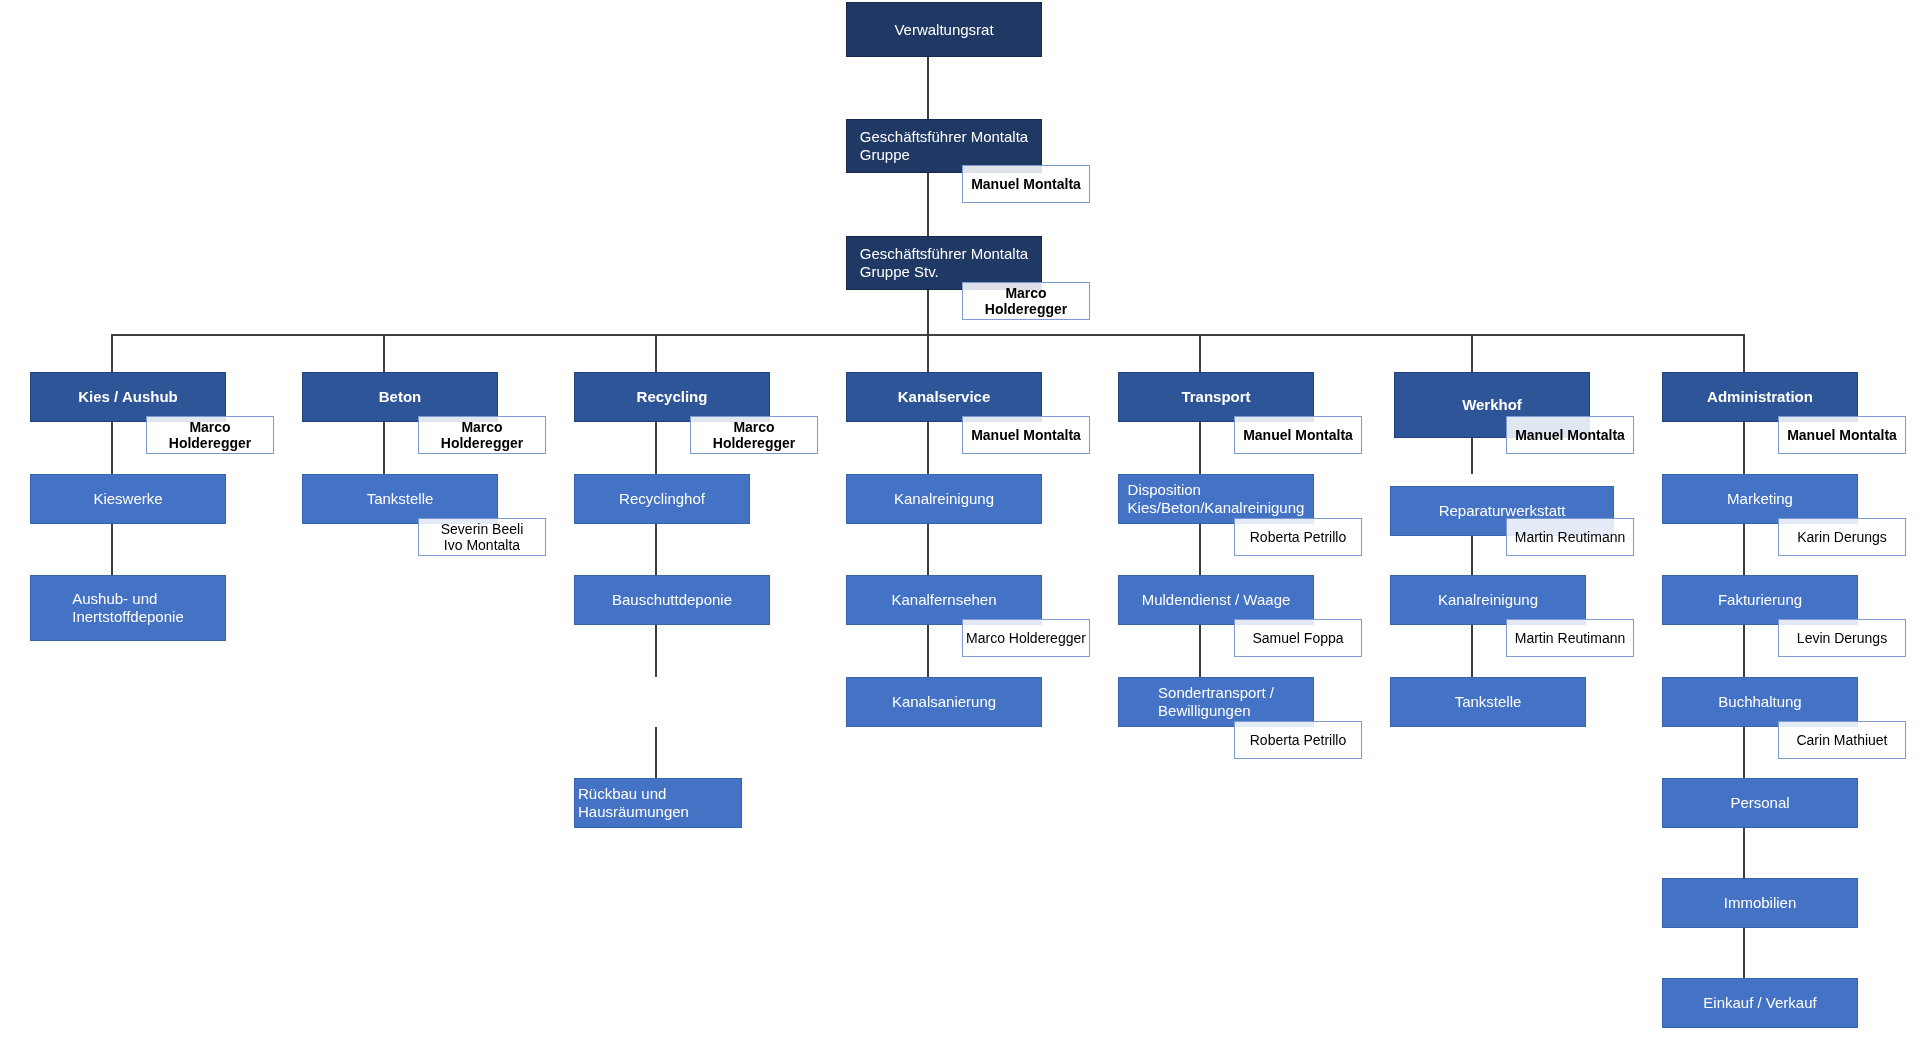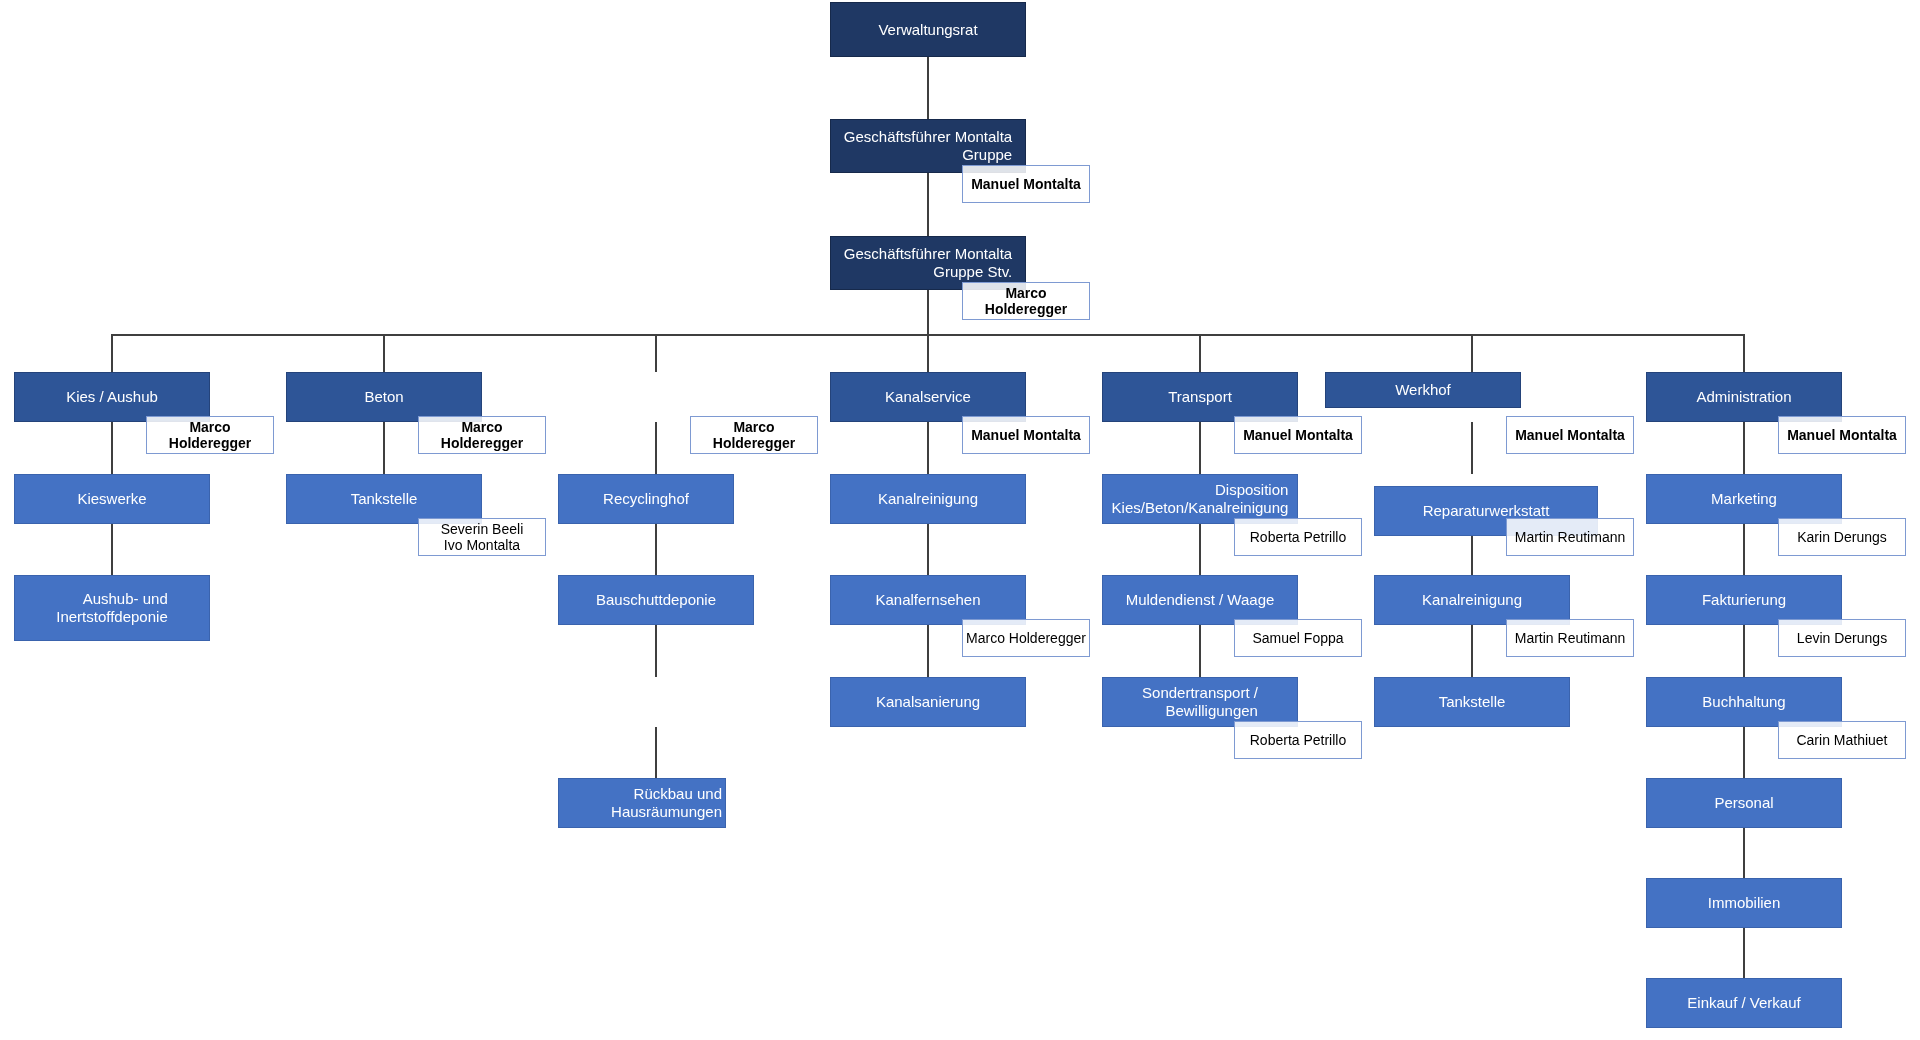--- a/index.html
+++ b/index.html
@@ -5,24 +5,24 @@
   :root{
     --level1:#1f3864; --level2:#2e5597; --level3:#4472c4;
     --name_border:#7e9ad2; --line:#3f3f3f;
   }
   *{box-sizing:border-box;}
   html,body{margin:0;padding:0;background:#ffffff;}
   body{font-family:"Liberation Sans", sans-serif;}
   .canvas{position:relative;width:1920px;height:1040px;background:#ffffff;overflow:hidden;}
 
   .node{position:absolute;display:flex;align-items:center;justify-content:center;
-        text-align:right;color:#ffffff;z-index:2;}
+        text-align:left;color:#ffffff;z-index:2;margin-left:16px;}
   .node .lbl{white-space:pre-line;font-size:15px;line-height:18px;padding:0 3px;}
   .lvl1{background:var(--level1);border:1px solid #16294b;}
-  .lvl2{background:var(--level2);border:1px solid #24437a;}
+  .lvl2{background:var(--level2);border:1px solid #24437a;font-weight:bold;}
   .lvl3{background:var(--level3);border:1px solid #3a63ad;}
 
   .name{position:absolute;width:128px;height:38px;display:flex;align-items:center;
         justify-content:center;text-align:center;background:rgba(255,255,255,0.86);
         border:1.5px solid var(--name_border);color:#000000;z-index:3;}
   .name span{white-space:pre-line;font-size:14px;line-height:16px;}
   .name.bold span{font-weight:700;}
 
   .vl{position:absolute;width:1.5px;background:var(--line);z-index:1;}
   .hl{position:absolute;height:1.5px;background:var(--line);z-index:1;}
@@ -97,36 +97,39 @@
   </div>
   <div class="name bold" style="left:146px;top:416px">
     <span>Marco Holderegger</span>
   </div>
   <div class="node lvl2" style="left:286px;top:372px;width:196px;height:50px">
     <span class="lbl">Beton</span>
   </div>
   <div class="name bold" style="left:418px;top:416px">
     <span>Marco Holderegger</span>
   </div>
+  <div class="node lvl2" style="left:558px;top:372px;width:196px;height:50px">
+    <span class="lbl">Recycling</span>
+  </div>
   <div class="name bold" style="left:690px;top:416px">
     <span>Marco Holderegger</span>
   </div>
   <div class="node lvl2" style="left:830px;top:372px;width:196px;height:50px">
     <span class="lbl">Kanalservice</span>
   </div>
   <div class="name bold" style="left:962px;top:416px">
     <span>Manuel Montalta</span>
   </div>
   <div class="node lvl2" style="left:1102px;top:372px;width:196px;height:50px">
     <span class="lbl">Transport</span>
   </div>
   <div class="name bold" style="left:1234px;top:416px">
     <span>Manuel Montalta</span>
   </div>
-  <div class="node lvl2" style="left:1325px;top:372px;width:196px;height:36px">
+  <div class="node lvl2" style="left:1378px;top:372px;width:196px;height:66px">
     <span class="lbl">Werkhof</span>
   </div>
   <div class="name bold" style="left:1506px;top:416px">
     <span>Manuel Montalta</span>
   </div>
   <div class="node lvl2" style="left:1646px;top:372px;width:196px;height:50px">
     <span class="lbl">Administration</span>
   </div>
   <div class="name bold" style="left:1778px;top:416px">
     <span>Manuel Montalta</span>

